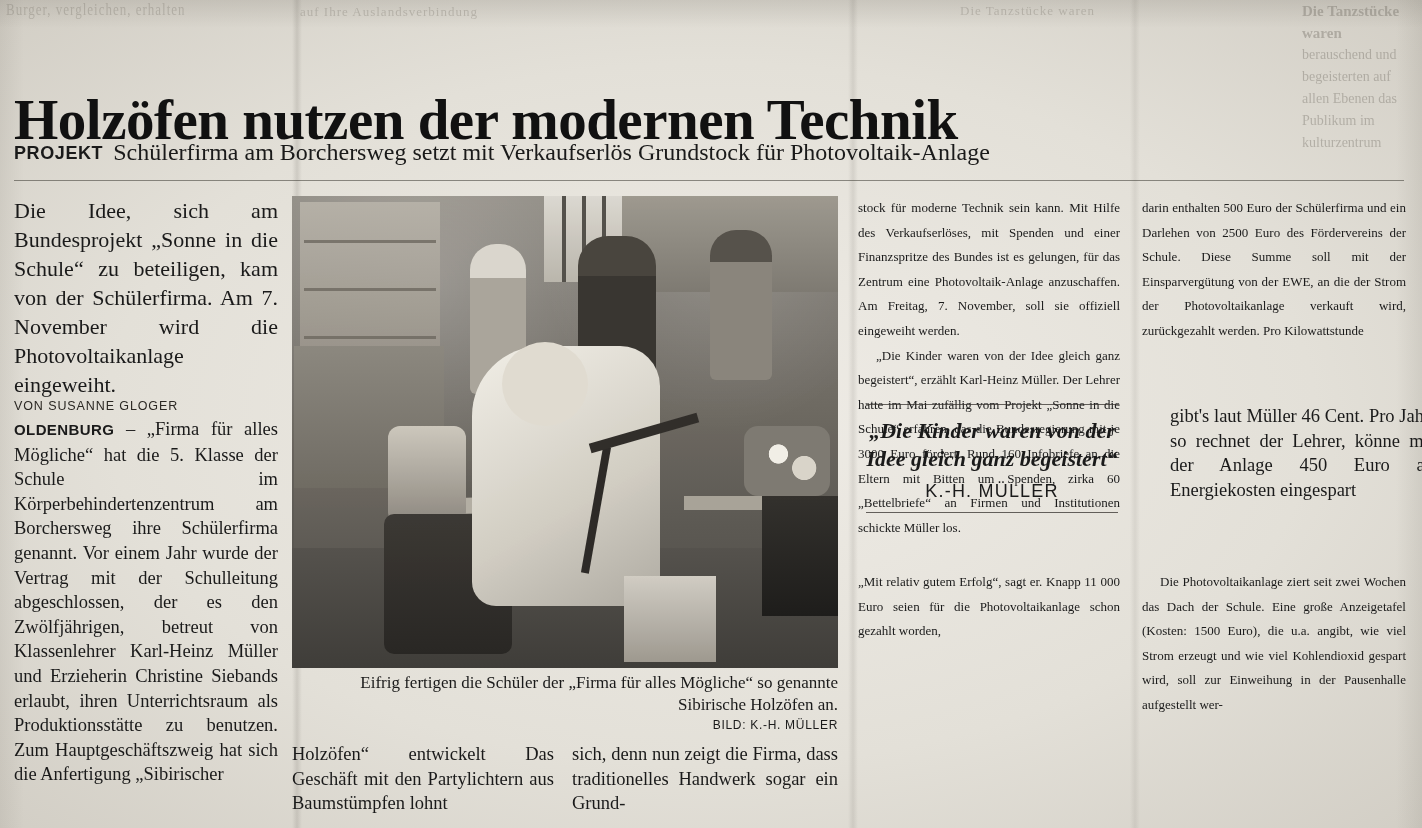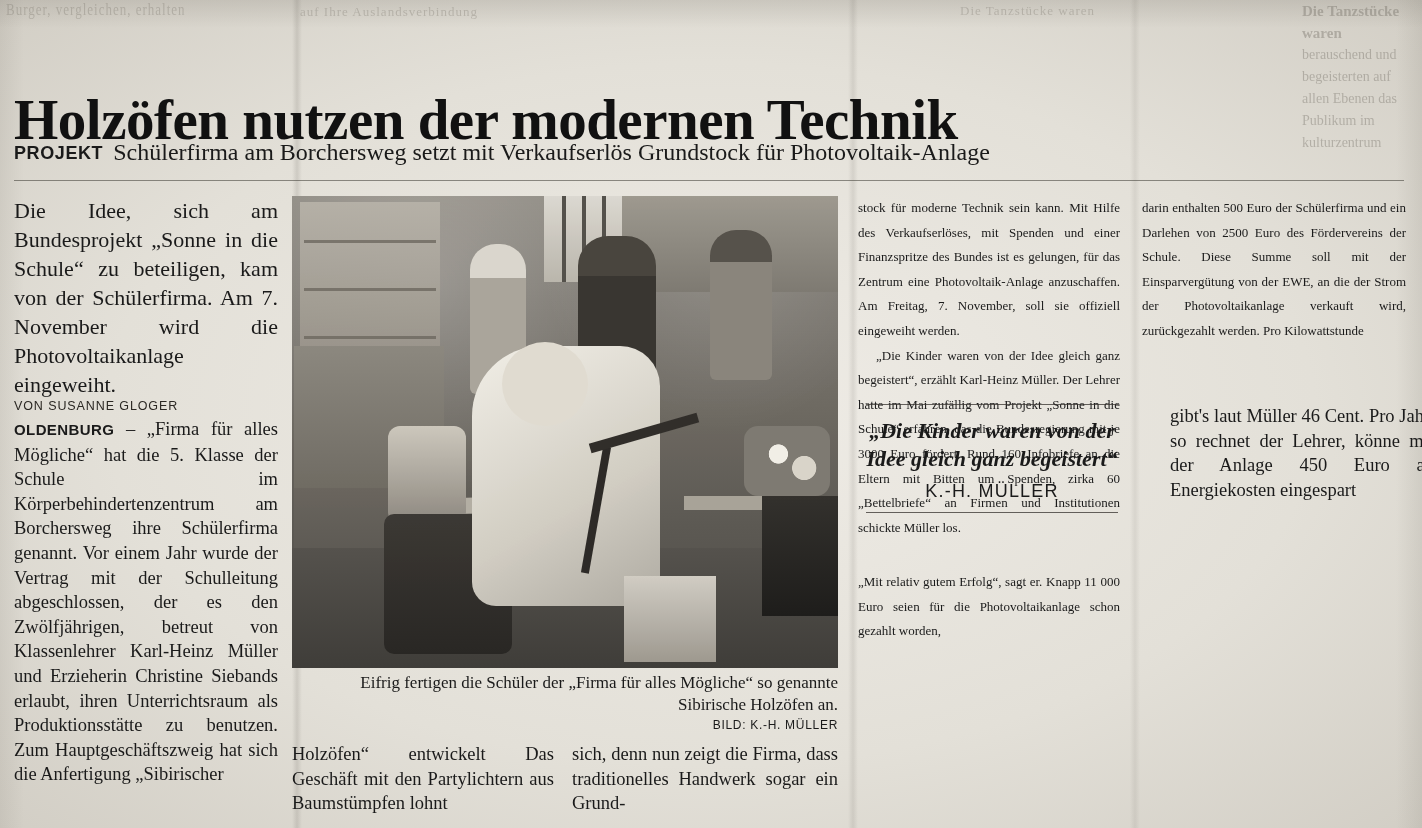--- a/index.html
+++ b/index.html
@@ -351,16 +351,17 @@
       <p class="narrow">„Mit relativ gutem Erfolg“, sagt er. Knapp 11 000 Euro seien für die Photovoltaikanlage schon gezahlt worden,</p>
     </div>
 
     <div class="col c5-top">
       <p class="narrow">darin enthalten 500 Euro der Schülerfirma und ein Darlehen von 2500 Euro des Fördervereins der Schule. Diese Summe soll mit der Einsparvergütung von der EWE, an die der Strom der Photovoltaikanlage verkauft wird, zurückgezahlt werden. Pro Kilowattstunde</p>
     </div>
     <div class="col c5-wrap">
       <p class="narrow-wrap">gibt's laut Müller 46 Cent. Pro Jahr, so rechnet der Lehrer, könne mit der Anlage 450 Euro an Energiekosten eingespart</p>
     </div>
     <div class="col c5-bottom">
+      <p class="narrow" style="text-indent:18px">Die Photovoltaikanlage ziert seit zwei Wochen das Dach der Schule. Eine große Anzeigetafel (Kosten: 1500 Euro), die u.a. angibt, wie viel Strom erzeugt und wie viel Kohlendioxid gespart wird, soll zur Einweihung in der Pausenhalle aufgestellt wer-</p>
     </div>
 
   </div>
 </div>
 
 </body></html>

